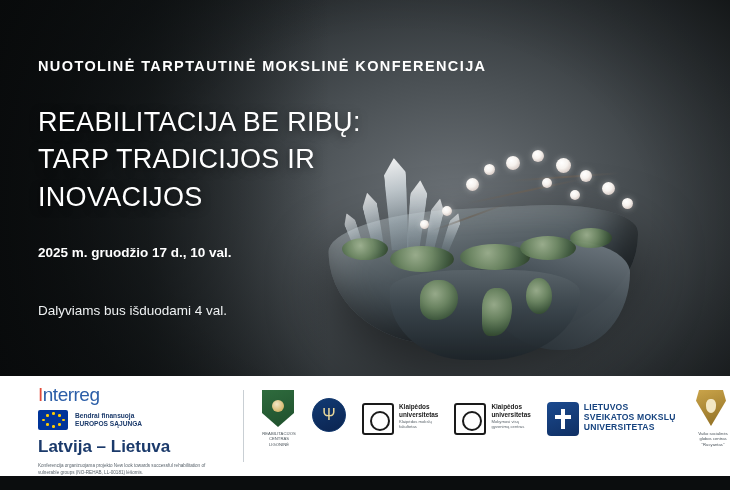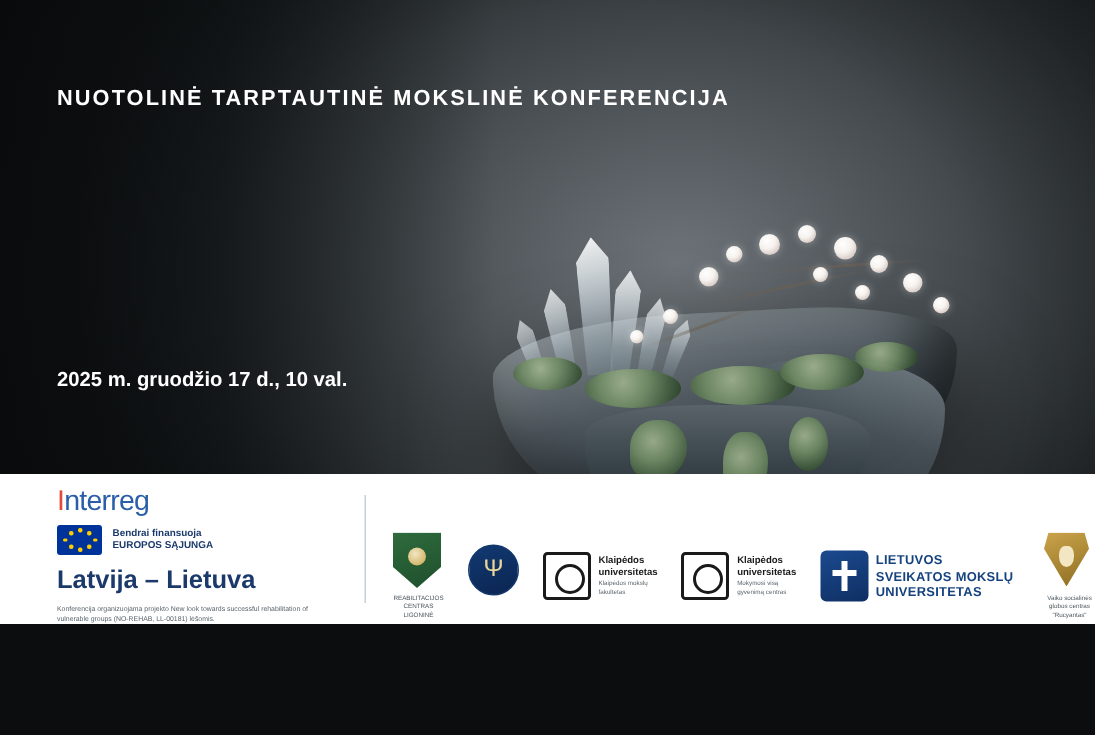--- a/index.html
+++ b/index.html
@@ -4,21 +4,21 @@
 <style>
   * { box-sizing: border-box; margin: 0; padding: 0; }
   html, body {
     width: 730px; height: 490px;
     font-family: "Liberation Sans", sans-serif;
     background: #0b0d0e;
     overflow: hidden;
   }
   .poster {
     position: relative;
-    width: 730px; height: 416px;
+    width: 730px; height: 476px;
     background:
       radial-gradient(ellipse 520px 380px at 62% 42%, #6d7378 0%, #4a5054 32%, #2d3235 58%, #191d1f 78%, #0f1213 100%),
       linear-gradient(160deg, #23282b 0%, #14181a 60%, #0c0f10 100%);
     overflow: hidden;
   }
   
   .vignette {
     position: absolute; inset: 0;
     background: radial-gradient(ellipse 700px 520px at 55% 45%, rgba(0,0,0,0) 35%, rgba(0,0,0,0.45) 78%, rgba(0,0,0,0.72) 100%);
     pointer-events: none;
@@ -120,21 +120,21 @@
   .eu-flag .star {
     position: absolute; width: 2.6px; height: 2.6px; background: #ffcc00; border-radius: 50%;
   }
   .eu-text { font-size: 6.6px; line-height: 1.25; color: #1b3a6b; font-weight: 700; }
   .latvija { margin-top: 7px; font-size: 17px; font-weight: 700; color: #1b3a6b; }
   .disclaimer { margin-top: 6px; font-size: 4.6px; line-height: 1.45; color: #5a646c; width: 185px; }
 
   .divider { position: absolute; left: 243px; top: 14px; width: 1px; height: 72px; background: #c9cfd4; }
 
   .partners { position: absolute; left: 262px; top: 14px; display: flex; align-items: center; gap: 16px; }
-  .partner { display: flex; flex-direction: column; align-items: center; gap: 3px; margin-top: 25px; }
+  .partner { display: flex; flex-direction: column; align-items: flex-start; gap: 3px; }
   .p-emblem { width: 34px; height: 38px; position: relative; }
   .p-caption { font-size: 4.2px; line-height: 1.3; color: #4a535a; text-align: center; max-width: 52px; }
 
   .shield {
     width: 32px; height: 37px;
     background: linear-gradient(160deg, #2e6b3d 0%, #1f4f2c 100%);
     clip-path: polygon(0% 0%, 100% 0%, 100% 62%, 50% 100%, 0% 62%);
     position: relative;
   }
   .shield:after {
@@ -226,26 +226,28 @@
     <div class="blossom" style="left:172px; top:86px; width:10px; height:10px;"></div>
     <div class="blossom" style="left:150px; top:100px; width:9px; height:9px;"></div>
     <div class="blossom" style="left:300px; top:70px; width:10px; height:10px;"></div>
     <div class="blossom" style="left:272px; top:58px; width:10px; height:10px;"></div>
   </div>
 
   <div class="vignette"></div>
   <div class="left-darken"></div>
 
   <div class="eyebrow">NUOTOLINĖ TARPTAUTINĖ MOKSLINĖ KONFERENCIJA</div>
+  <div class="title">REABILITACIJA BE RIBŲ: TARP TRADICIJOS IR INOVACIJOS</div>
 
   <div class="meta">
     <div class="bold">2025 m. gruodžio 17 d., 10 val.</div>
   </div>
 
   <div class="note">
+    <div>Dalyviams bus išduodami 4 val.</div>
   </div>
 
   <div class="footer">
     <div class="footer-inner">
 
       <div class="interreg-block">
         <div class="interreg-logo"><span class="mark">I</span><span>nterreg</span></div>
 
         <div class="eu-row">
           <div class="eu-flag">

